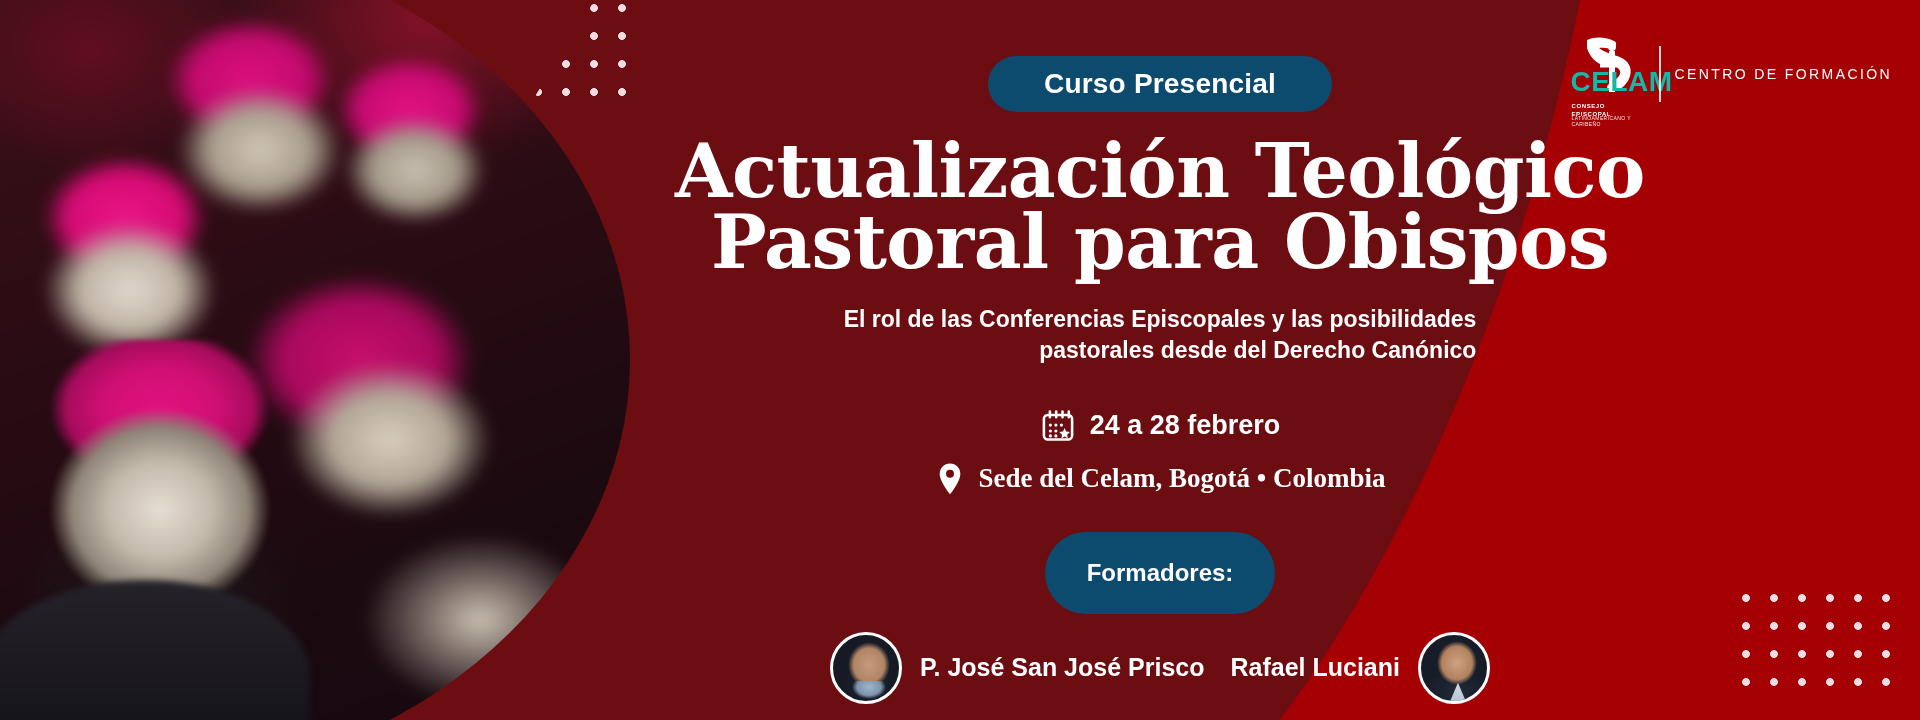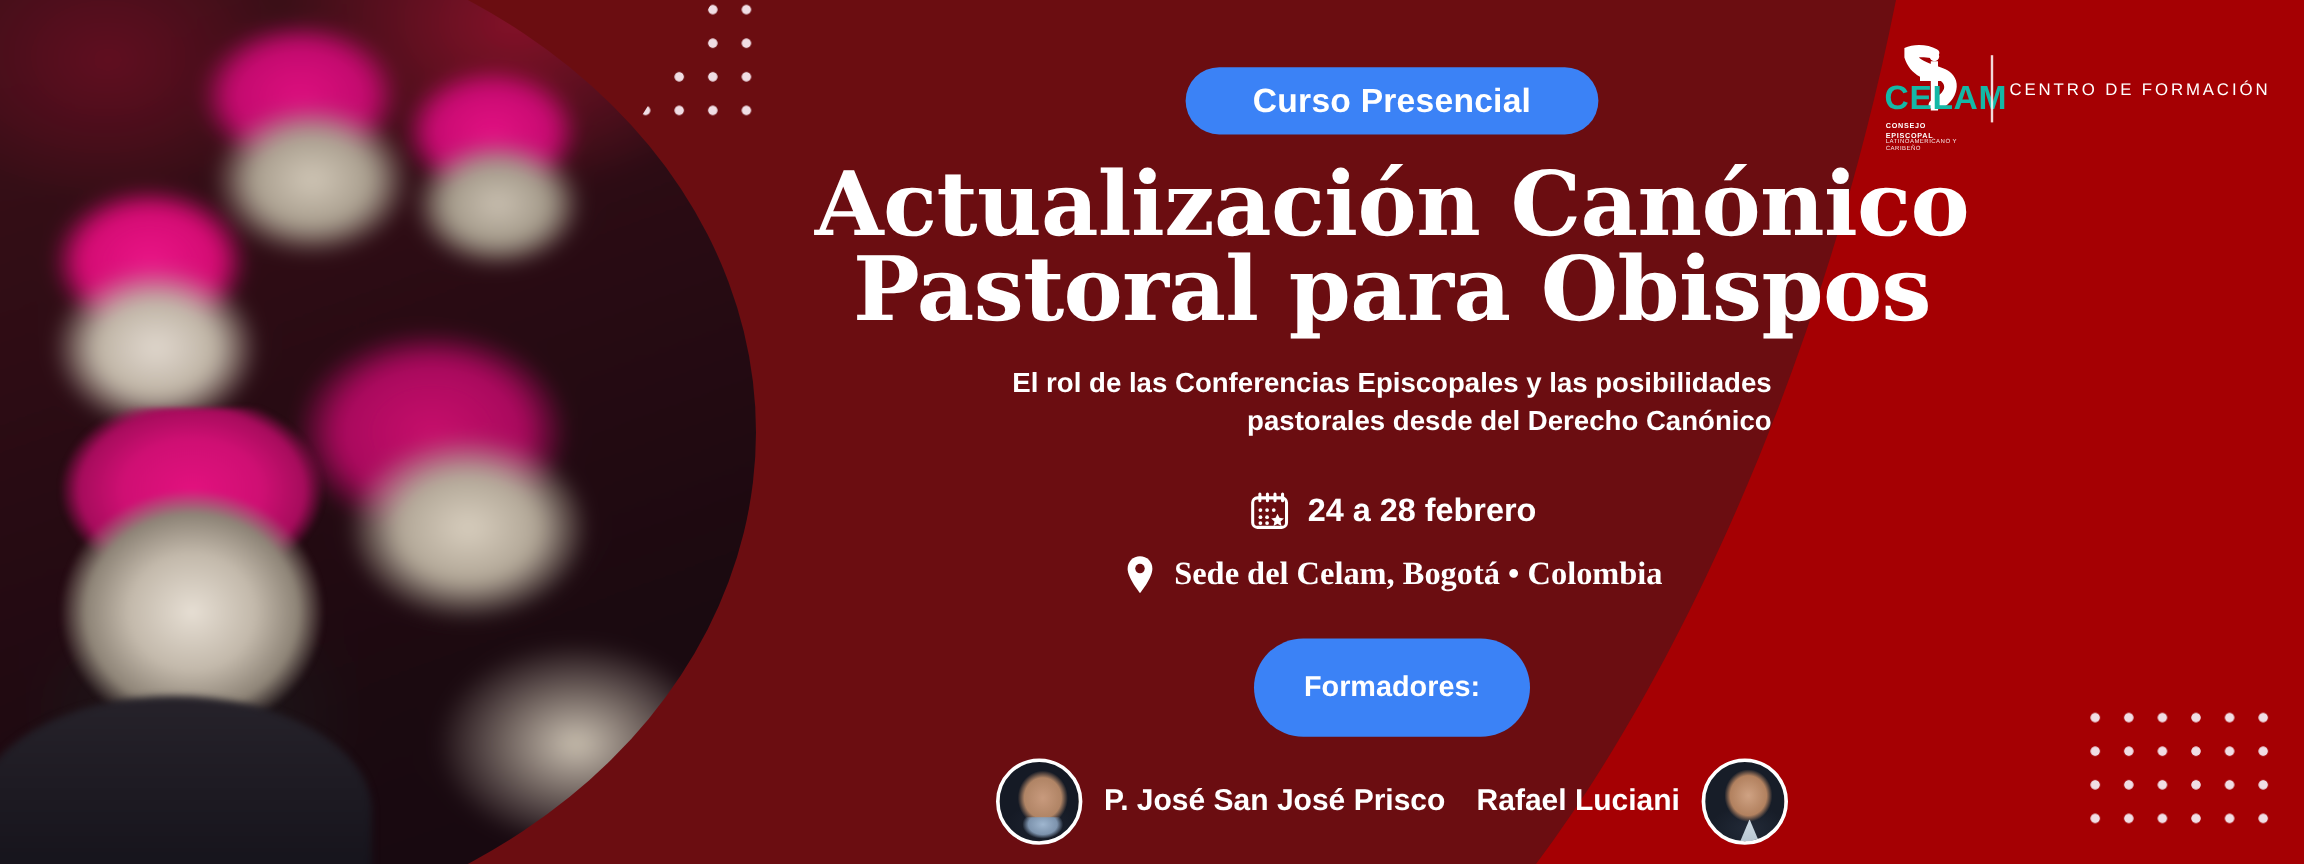--- a/index.html
+++ b/index.html
@@ -86,21 +86,21 @@
 
   
   .content{
     position:absolute; left:660px; top:0; width:1000px; height:720px;
     display:flex; flex-direction:column; align-items:center;
     padding-top:56px;
   }
 
   .pill{
     display:inline-block;
-    background:#3b82f6;
+    background:#0c4a6e;
     color:#ffffff;
     font-weight:bold;
     border-radius:999px;
     line-height:1;
     white-space:nowrap;
   }
   .pill-course{ font-size:28px; padding:14px 56px; letter-spacing:.2px; }
 
   .title{
     margin-top:24px;
@@ -221,21 +221,21 @@
   </div>
 
   <div class="dots dots-top"></div>
   <div class="dots dots-bottom"></div>
 
   <div class="content">
 
     <div class="pill pill-course">Curso Presencial</div>
 
     <div class="title">
-      <span class="line">Actualización Canónico</span>
+      <span class="line">Actualización Teológico</span>
       <span class="line">Pastoral para Obispos</span>
     </div>
 
     <div class="subtitle">
       <span class="line">El rol de las Conferencias Episcopales y las posibilidades</span>
       <span class="line">pastorales desde del Derecho Canónico</span>
     </div>
 
     <div class="meta-row meta-date">
       <span class="ico">

